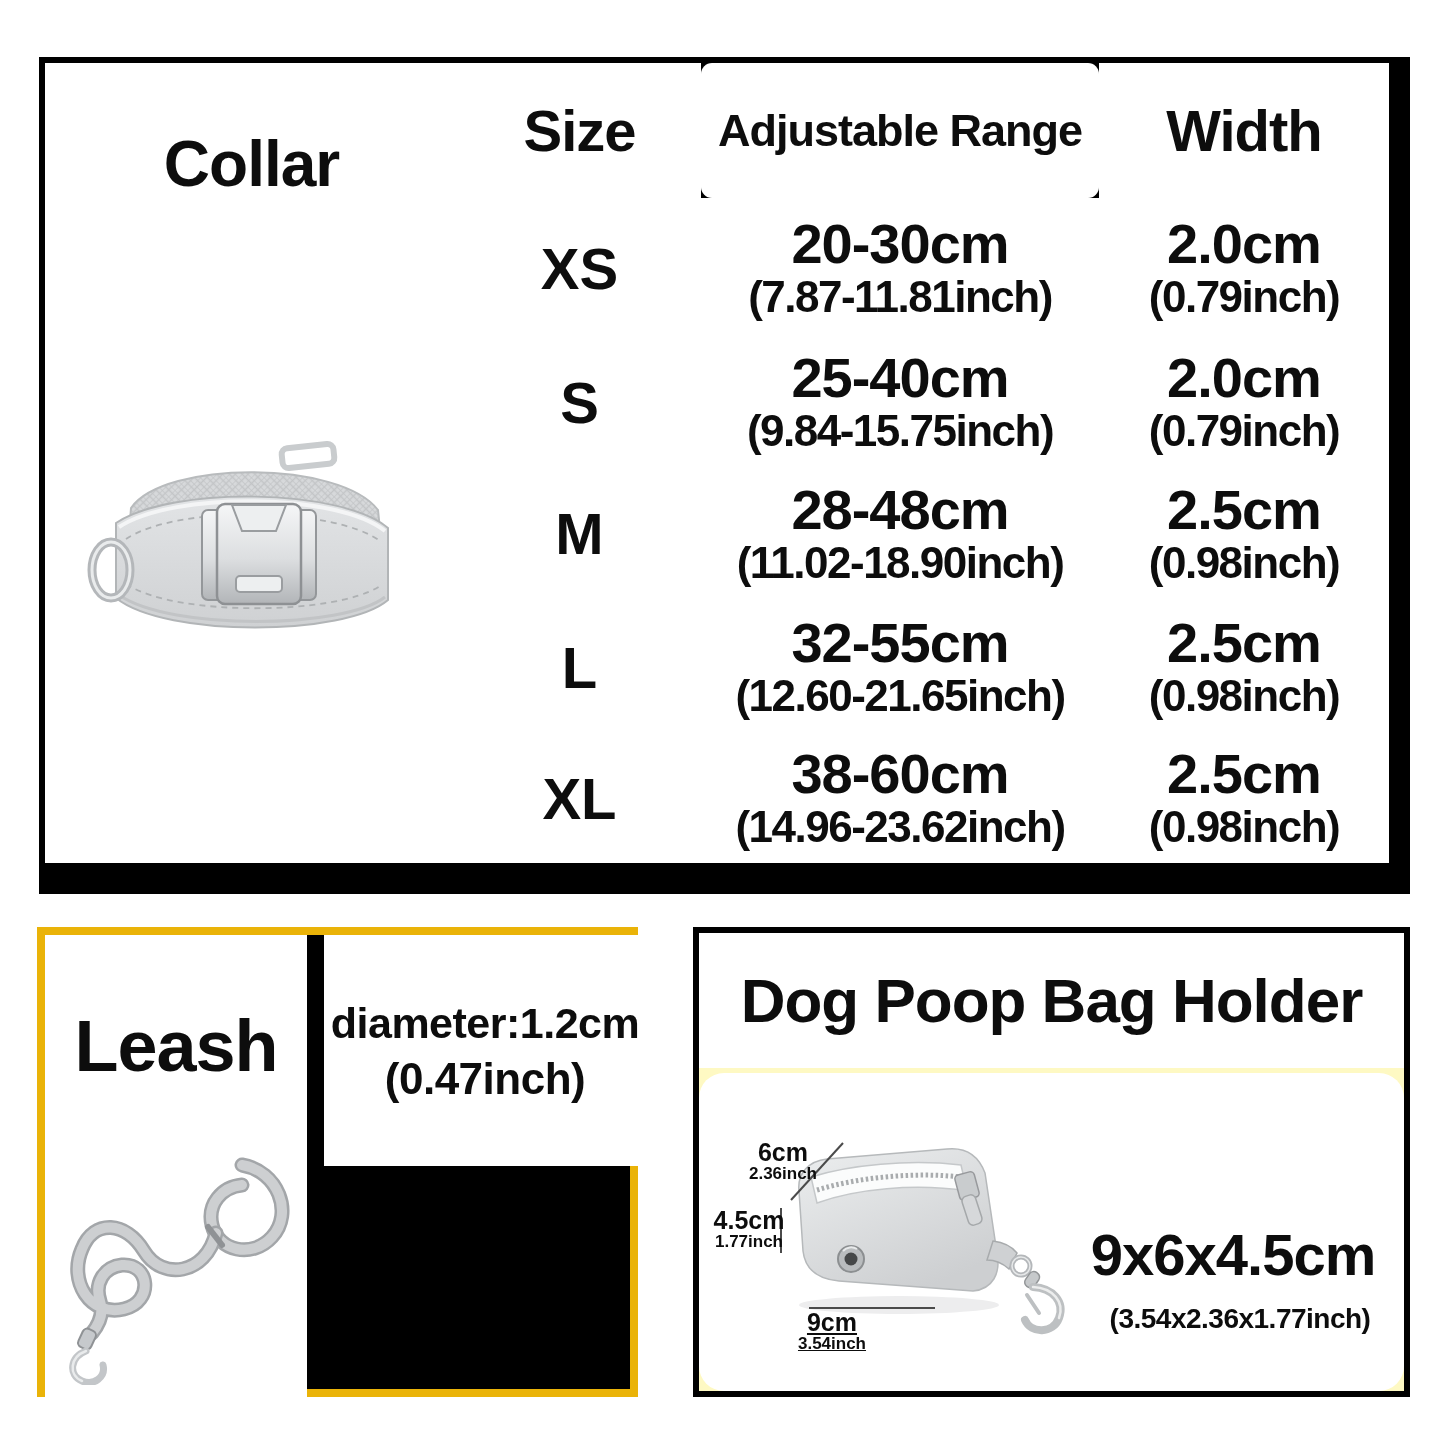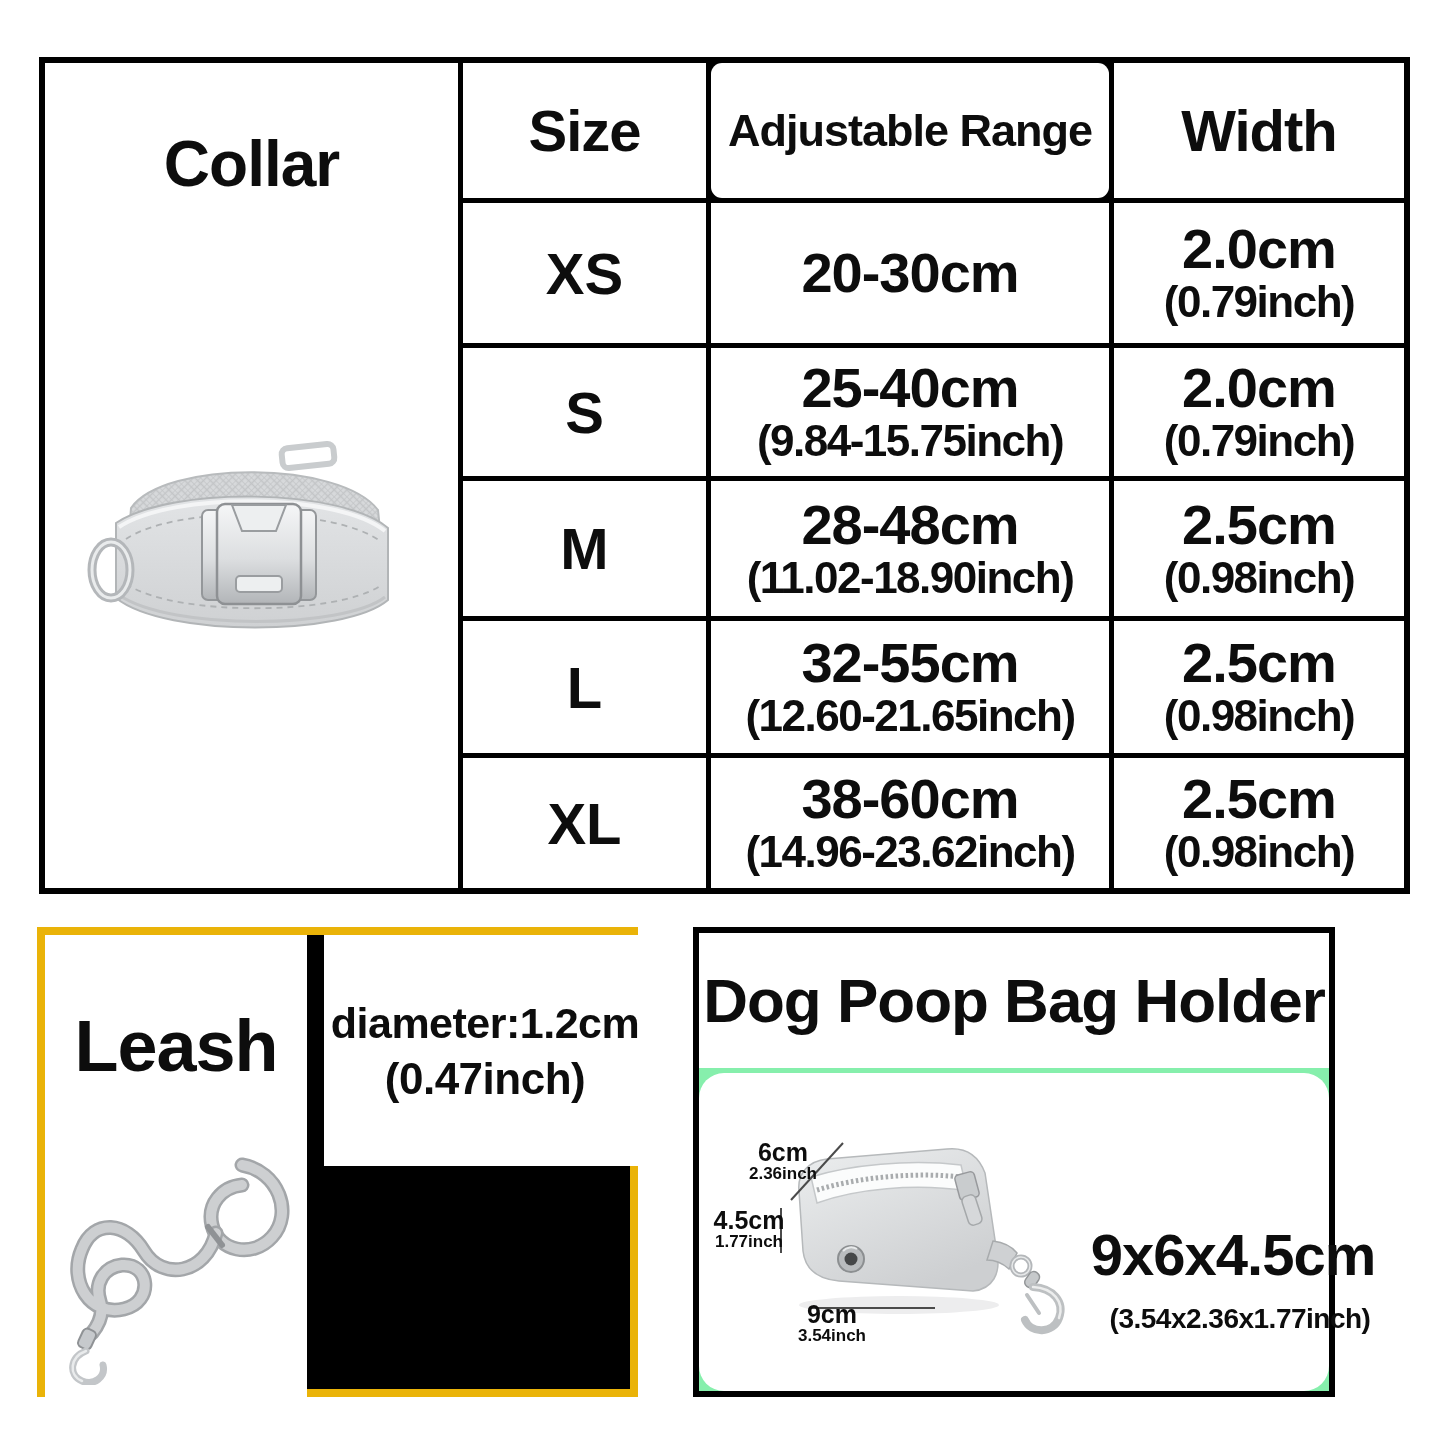--- a/index.html
+++ b/index.html
@@ -9,21 +9,21 @@
     color:#0d0d0d;font-weight:700;
     -webkit-font-smoothing:antialiased;
   }
   .abs{position:absolute;}
   
   .collar-table{
     left:39px;top:57px;width:1371px;height:837px;
     display:grid;box-sizing:border-box;
     grid-template-columns:413px 243px 398px 290px;
     grid-template-rows:135px 140px 128px 135px 132px 130px;
-    gap:5px;background:#000;border:6px solid #000;
+    background:#000;border:6px solid #000;
   }
   .cell{background:#fff;display:flex;align-items:center;justify-content:center;
         flex-direction:column;white-space:nowrap;overflow:visible;}
   .collar-cell{grid-row:1 / span 6;justify-content:flex-start;position:relative;}
   .collar-title{margin-top:64px;font-size:64px;letter-spacing:-1px;}
   .hdr-size{font-size:58px;letter-spacing:-1px;}
   .hdr-range{font-size:45px;letter-spacing:-1px;border-radius:11px;}
   .hdr-width{font-size:58px;letter-spacing:-1px;}
   .size-letter{font-size:58px;}
   .cm-line{font-size:56px;line-height:58px;letter-spacing:-1px;}
@@ -39,34 +39,34 @@
   }
   .leash-cell{grid-row:1 / span 2;justify-content:flex-start;}
   .leash-title{margin-top:70px;font-size:72px;letter-spacing:-1px;}
   .leash-art{margin-top:62px;}
   .spec-cm{font-size:46px;line-height:56px;letter-spacing:-0.5px;}
   .spec-in{font-size:46px;line-height:56px;letter-spacing:-0.5px;}
   .spec-cm-sm{font-size:43px;line-height:55px;letter-spacing:-0.5px;}
   .spec-in-sm{font-size:44px;line-height:55px;letter-spacing:-0.5px;}
   
   .bag-box{
-    left:693px;top:927px;width:642px;height:470px;
+    left:693px;top:927px;width:717px;height:470px;
     display:grid;box-sizing:border-box;
     grid-template-rows:135px 318px;
-    gap:5px;background:#86efac;border:6px solid #000;
+    gap:5px;background:#fef9c3;border:6px solid #000;
   }
   .bag-title{font-size:62px;letter-spacing:-1px;}
   .bag-content{position:relative;display:block;border-radius:25px;}
   .bag-art{position:absolute;left:0;top:0;}
   .dim-label{position:absolute;text-align:center;line-height:1.05;}
   .dim-cm{font-size:25px;display:block;}
   .dim-in{font-size:17px;display:block;}
   .dim-6{left:34px;top:66px;width:100px;}
   .dim-45{left:0px;top:134px;width:100px;}
-  .dim-9{left:78px;top:228px;width:110px;}
+  .dim-9{left:78px;top:236px;width:110px;text-decoration:underline;}
   .sum-cm{position:absolute;left:334px;top:148px;width:400px;text-align:center;
           font-size:58px;letter-spacing:-1px;}
   .sum-in{position:absolute;left:334px;top:230px;width:414px;text-align:center;
           font-size:28px;letter-spacing:-0.5px;}
 </style>
 </head>
 <body>
 
 <div class="abs collar-table">
 
@@ -108,20 +108,21 @@
     </svg>
   </div>
 
   <div class="cell hdr-size">Size</div>
   <div class="cell hdr-range">Adjustable Range</div>
   <div class="cell hdr-width">Width</div>
 
   <div class="cell size-letter">XS</div>
   <div class="cell">
     <span class="cm-line">20-30cm</span>
+    <span class="in-line">(7.87-11.81inch)</span>
   </div>
   <div class="cell">
     <span class="cm-line">2.0cm</span>
     <span class="in-line">(0.79inch)</span>
   </div>
 
   <div class="cell size-letter">S</div>
   <div class="cell">
     <span class="cm-line">25-40cm</span>
     <span class="in-line">(9.84-15.75inch)</span>

